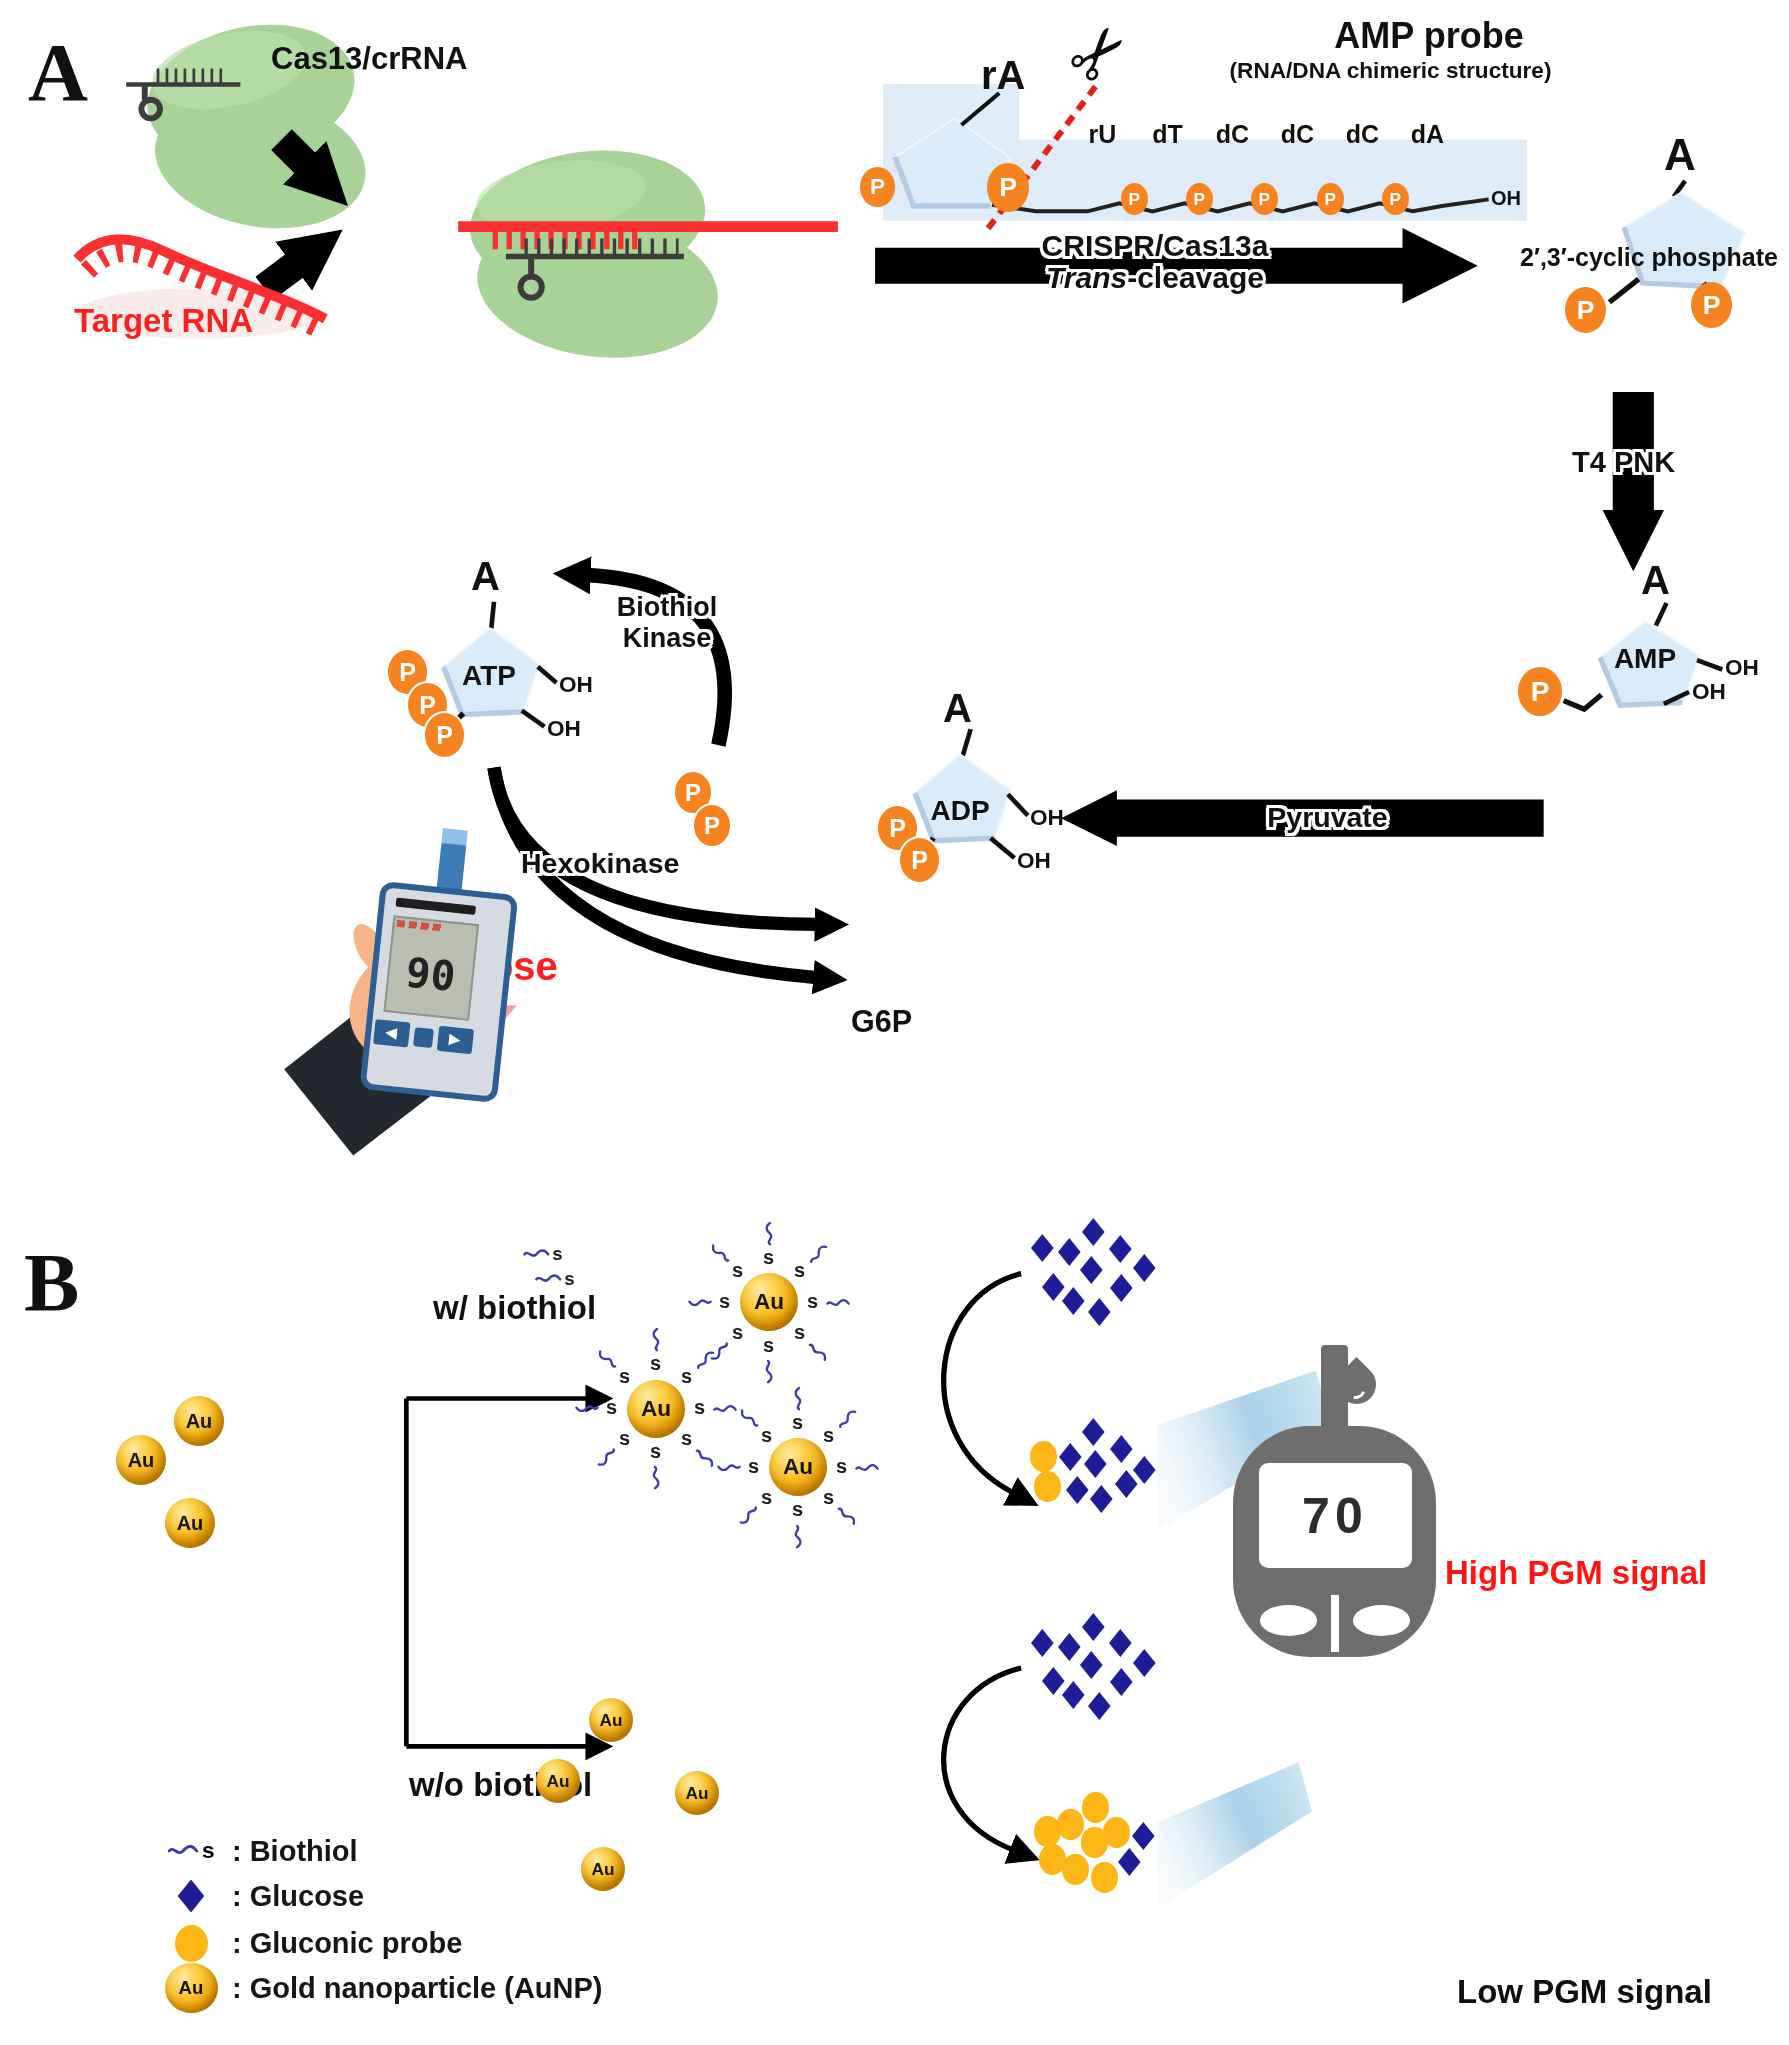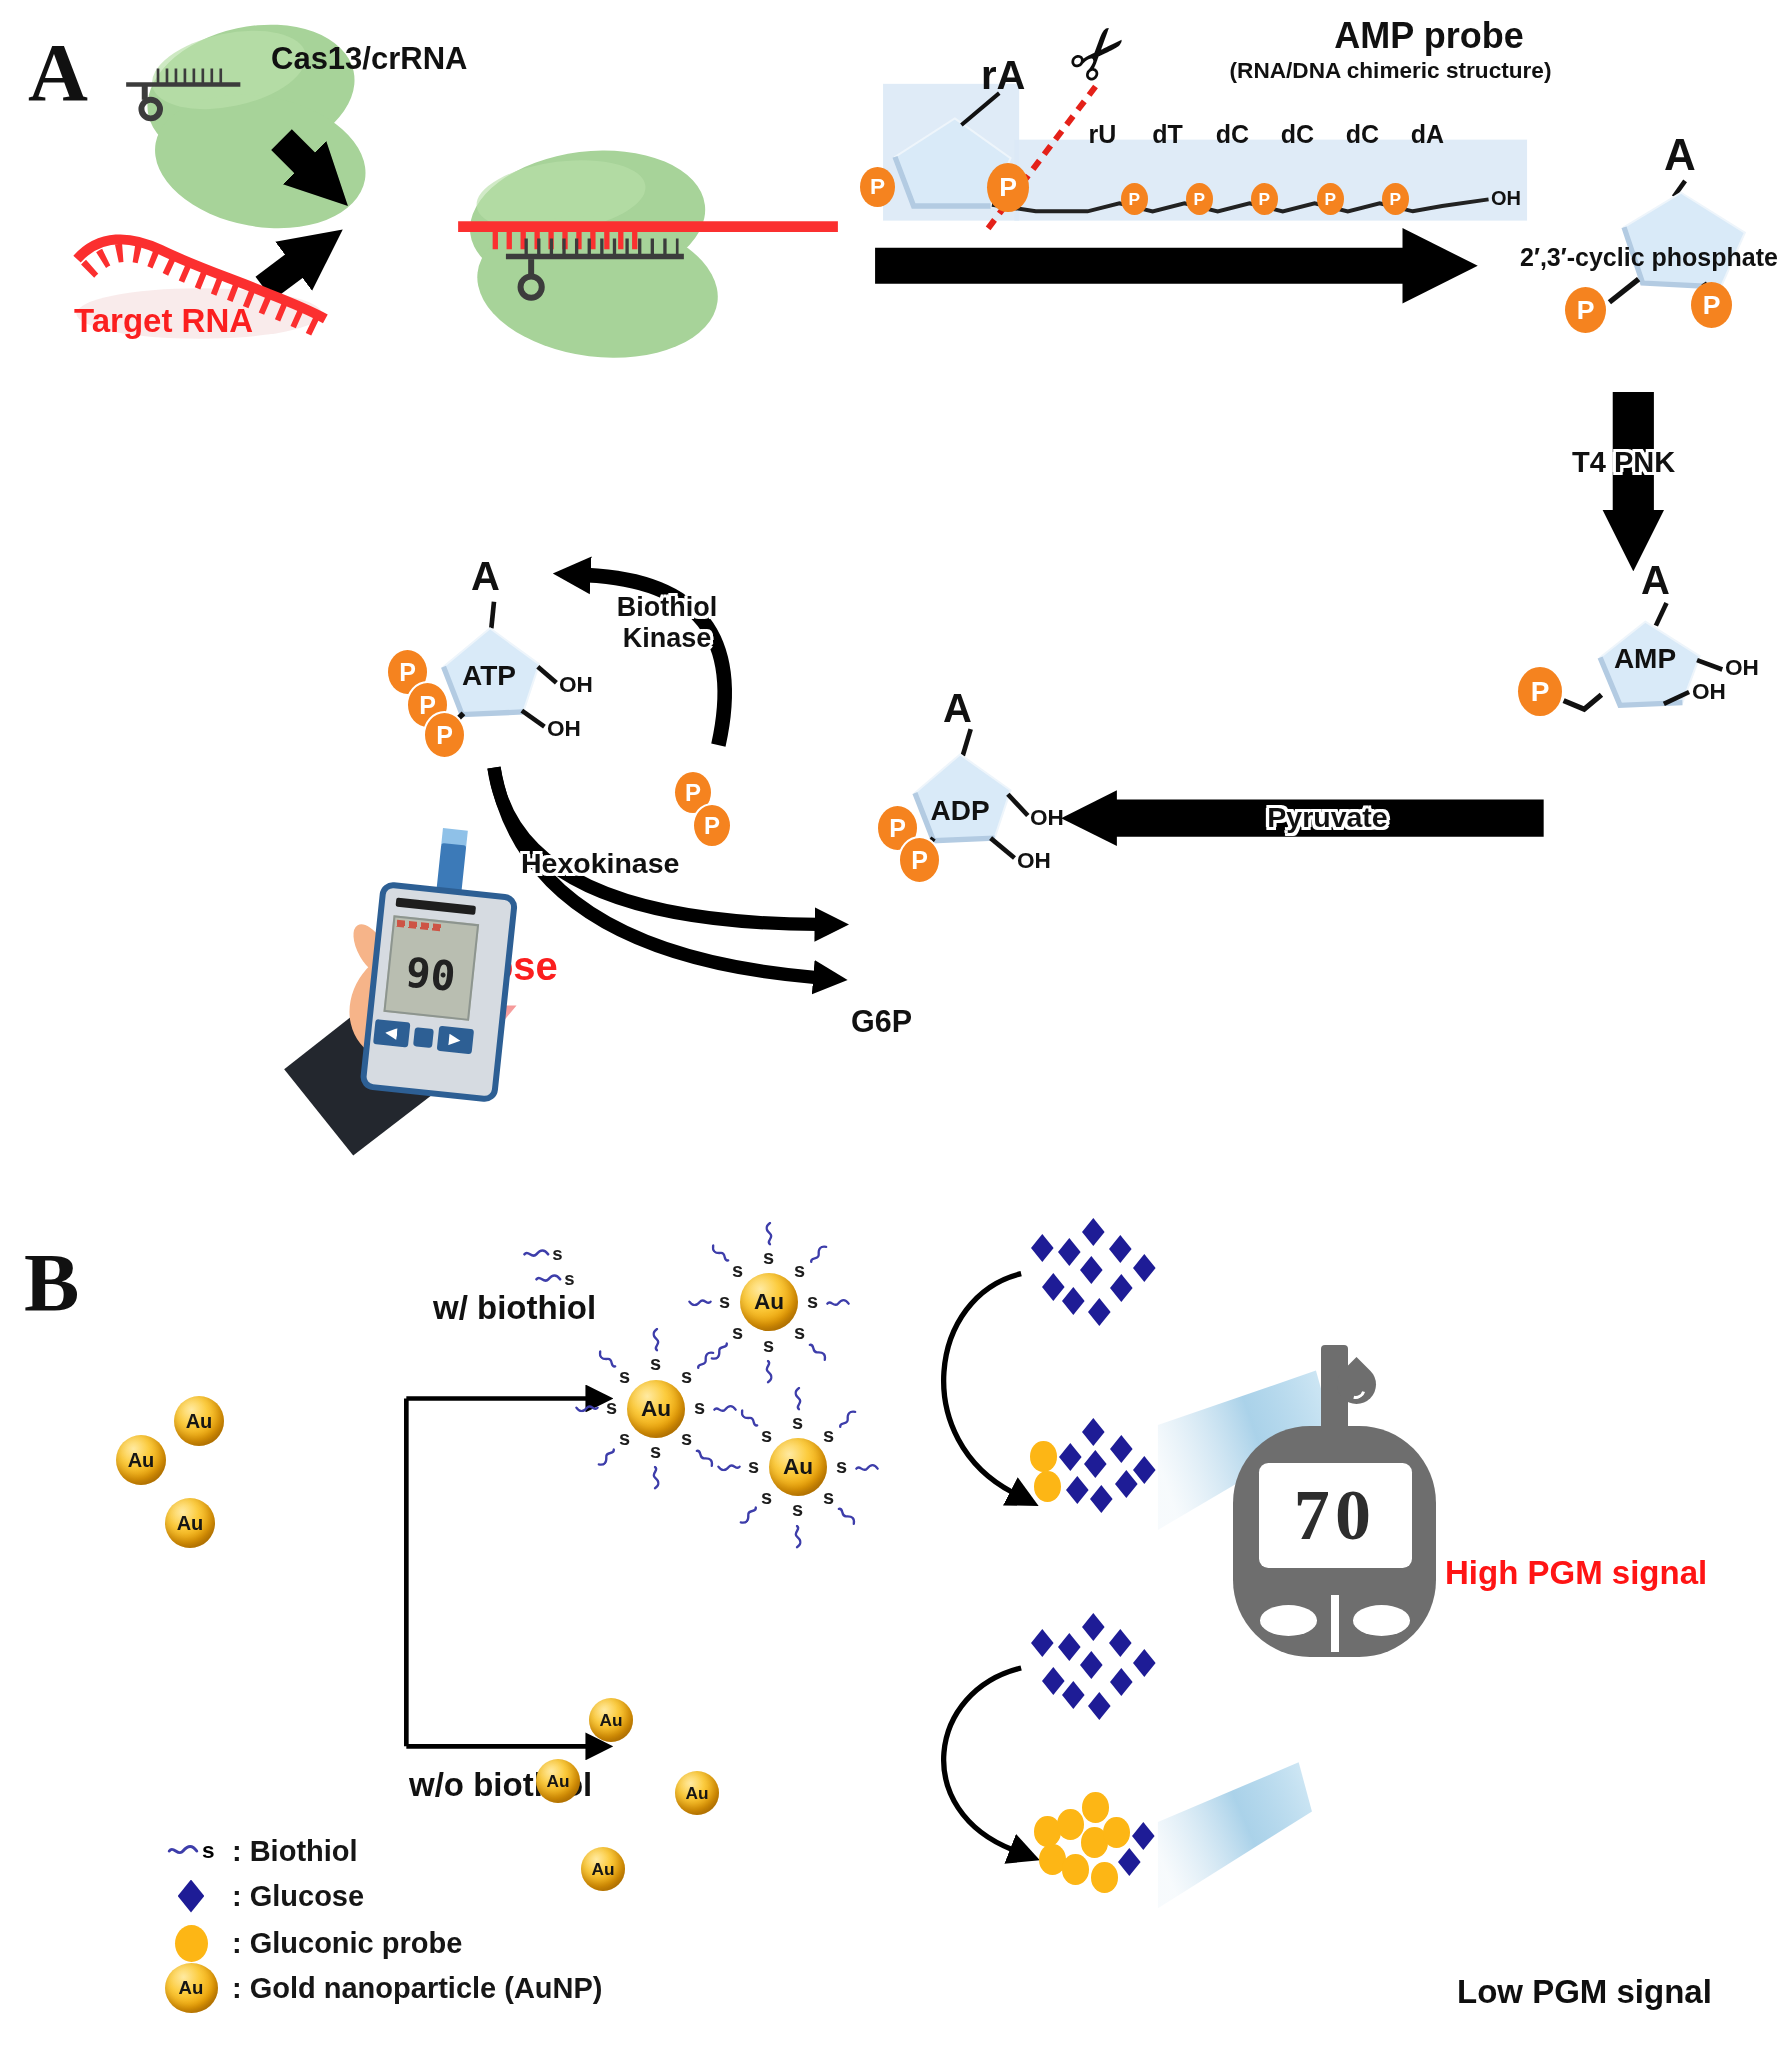--- a/index.html
+++ b/index.html
@@ -21,21 +21,21 @@
         box-shadow:inset -3.3px -6px 10.6px rgba(110,60,0,.45);}
   .aunp span{color:#151515;font-weight:bold;}
   .scor{position:absolute;font-weight:bold;color:#1d1d1d;font-size:20px;}
   .squig{position:absolute;width:24px;height:9.3px;}
   .pgm{position:absolute;width:206px;height:315px;}
   .pgm .strip{position:absolute;left:89px;top:0;width:26.6px;height:100px;background:#6e6e6e;border-radius:4px;}
   .pgm .drop{position:absolute;left:105px;top:20px;width:39px;height:39px;background:#6e6e6e;border-radius:0 50% 50% 50%;transform:rotate(45deg);}
   .pgm .drop:after{content:'';position:absolute;right:6.6px;bottom:5.3px;width:13.3px;height:13.3px;border:3.3px solid transparent;border-right-color:#fff;border-radius:50%;transform:rotate(15deg);}
   .pgm .body{position:absolute;left:1.3px;top:81px;width:203px;height:231px;background:#6e6e6e;border-radius:77px;}
   .pgm .screen{position:absolute;left:26.6px;top:118px;width:153px;height:105px;background:#fff;border-radius:9.3px;display:flex;align-items:center;justify-content:center;}
-  .pgm .digits{font-family:Liberation Serif, serif;font-weight:bold;font-size:72px;color:#2d2d2d;letter-spacing:5.3px;}
+  .pgm .digits{font-family:Liberation Sans, sans-serif;font-weight:bold;font-size:50px;color:#2d2d2d;letter-spacing:5.3px;}
   .pgm .btn{position:absolute;width:57px;height:30.5px;background:#fff;border-radius:50%;top:260px;}
   .pgm .divider{position:absolute;left:99px;top:250px;width:8px;height:57px;background:#fff;}
   .meterA{position:absolute;left:372px;top:858px;width:126px;height:226px;transform:rotate(6deg);}
   .meterA .stripTip{position:absolute;left:56px;top:-30.5px;width:25px;height:17.3px;background:#8fc1e8;}
   .meterA .strip{position:absolute;left:56px;top:-14.6px;width:25px;height:49px;background:#3c7ab8;border-radius:2.7px;}
   .meterA .mbody{position:absolute;left:0;top:29px;width:126px;height:197px;background:#d6dbe1;border:6px solid #2d5f94;border-radius:13.3px;}
   .meterA .slot{position:absolute;left:17.3px;top:44px;width:80px;height:9.3px;background:#1e1e1e;border-radius:2px;}
   .meterA .mscreen{position:absolute;left:16px;top:62px;width:82px;height:93px;background:#b9beb1;border:2px solid #8d958f;display:flex;align-items:center;justify-content:center;}
   .meterA .redline{position:absolute;left:20px;top:66px;width:46px;height:6.6px;background:repeating-linear-gradient(90deg,#d23a2a 0 8px,transparent 8px 12px);opacity:.8;}
   .meterA .mdigits{font-family:"DejaVu Sans Mono",monospace;font-weight:bold;font-size:41px;color:#222;margin-top:12px;}
@@ -207,20 +207,24 @@
 <div class="t b" style="left:981px;top:53px;font-size:40px;">rA</div>
 <div class="scissors" style="left:1070px;top:13.3px;">✂</div>
 <div class="t b ctr" style="left:1076px;top:120px;width:53px;font-size:25px;">rU</div>
 <div class="t b ctr" style="left:1141px;top:120px;width:53px;font-size:25px;">dT</div>
 <div class="t b ctr" style="left:1206px;top:120px;width:53px;font-size:25px;">dC</div>
 <div class="t b ctr" style="left:1271px;top:120px;width:53px;font-size:25px;">dC</div>
 <div class="t b ctr" style="left:1336px;top:120px;width:53px;font-size:25px;">dC</div>
 <div class="t b ctr" style="left:1401px;top:120px;width:53px;font-size:25px;">dA</div>
 <div class="t" style="left:1491px;top:187px;font-size:20px;font-weight:600;">OH</div>
 
+<div class="t b ctr halo" style="left:989px;top:230px;width:332px;font-size:30px;line-height:32px;">
+  <div>CRISPR/Cas13a</div>
+  <div><i>Trans</i><span>-cleavage</span></div>
+</div>
 
 <div class="t" style="left:1520px;top:243px;font-size:25px;font-weight:600;">2′,3′-cyclic phosphate</div>
 <div class="t b" style="left:1664px;top:130px;font-size:44px;">A</div>
 <div class="t b halo" style="left:1572px;top:446px;font-size:29px;">T4 PNK</div>
 
 <div class="t b" style="left:1641px;top:558px;font-size:40px;">A</div>
 <div class="t b ctr" style="left:1612px;top:643px;width:66px;font-size:28px;">AMP</div>
 <div class="t" style="left:1725px;top:655px;font-size:22.6px;font-weight:600;">OH</div>
 <div class="t" style="left:1692px;top:679px;font-size:22.6px;font-weight:600;">OH</div>
 

